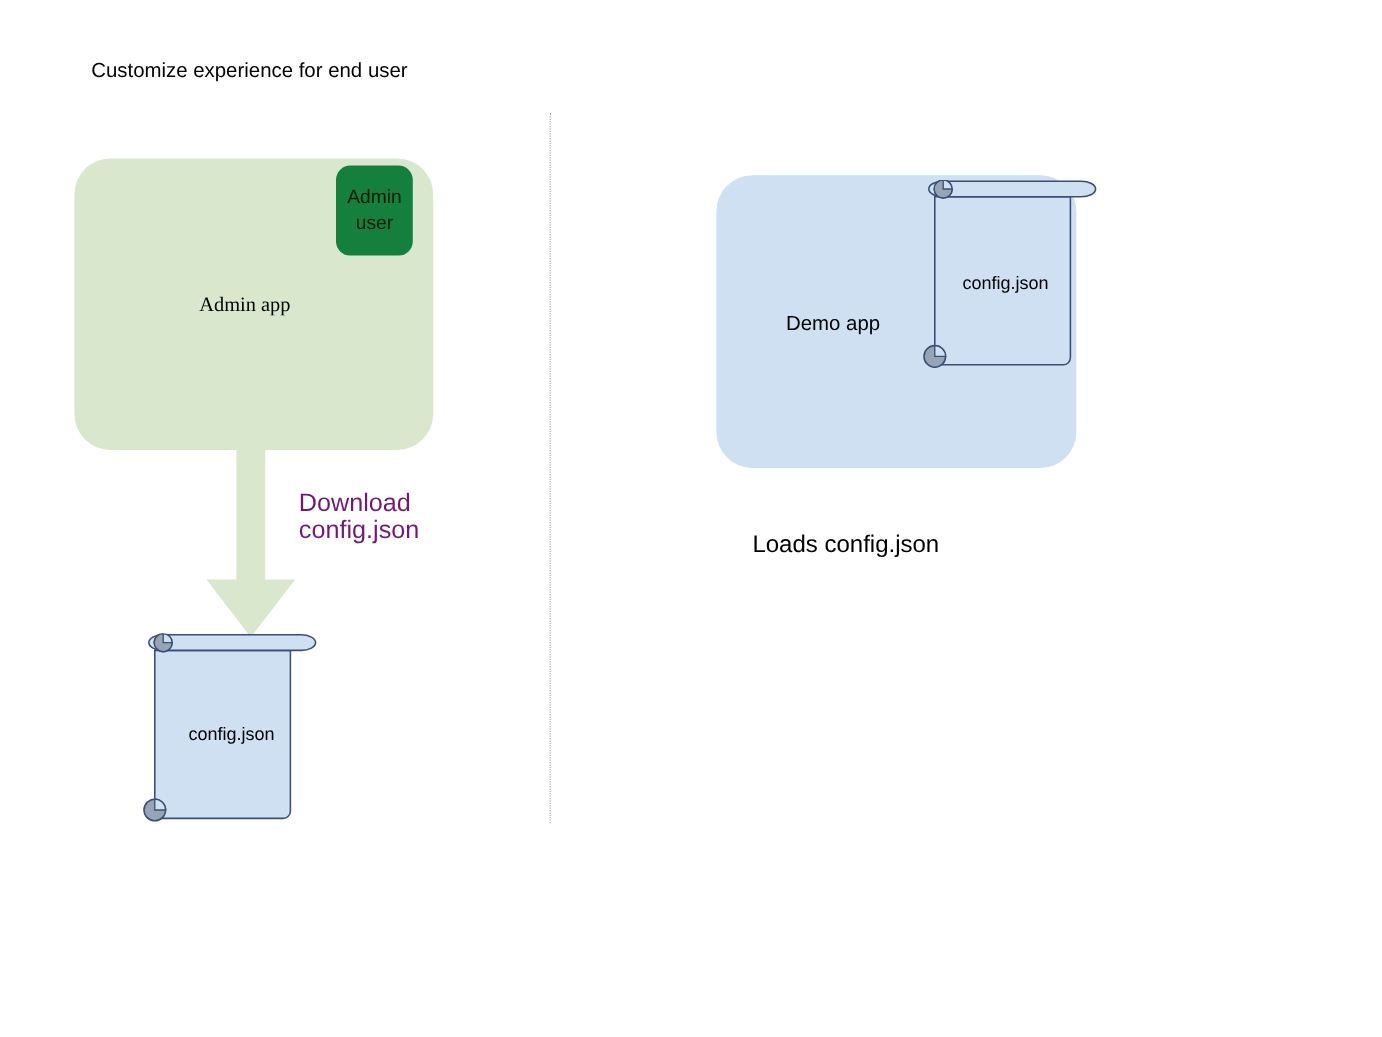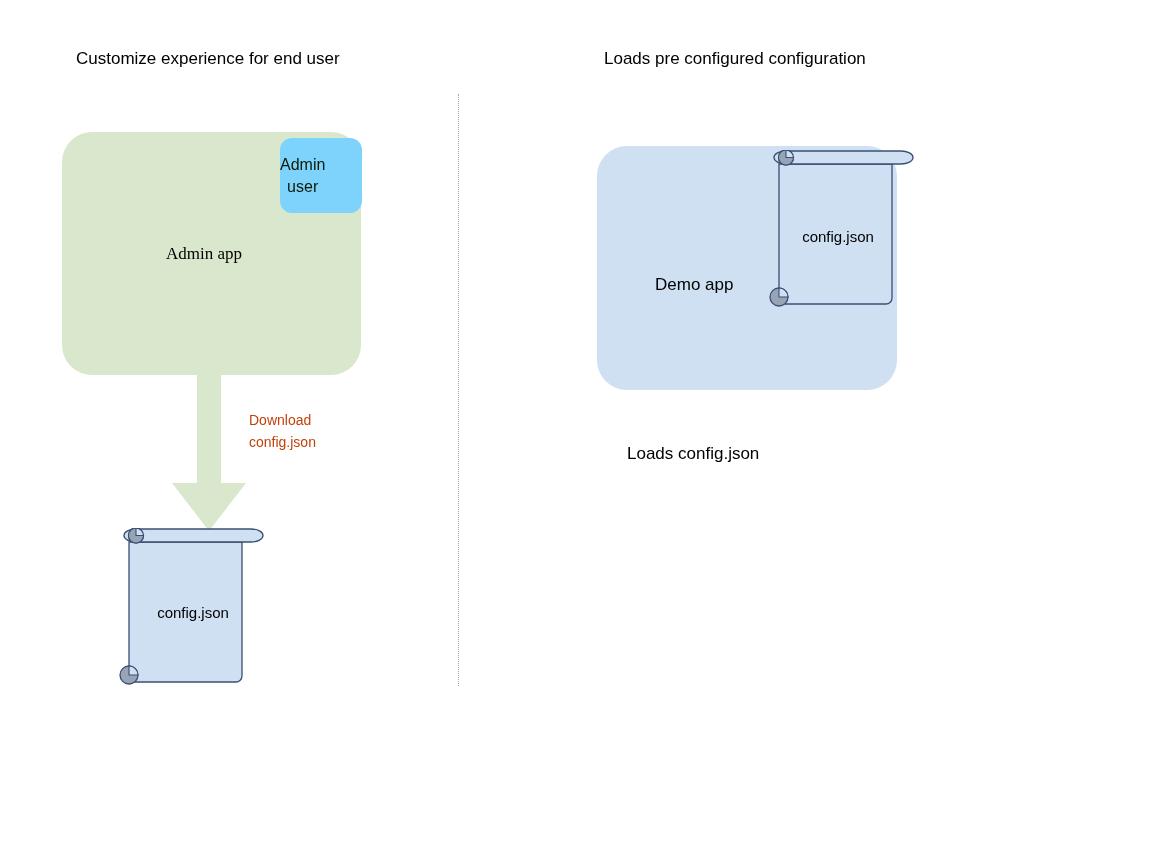--- a/index.html
+++ b/index.html
@@ -63,55 +63,55 @@
     background: #cfe0f3;
   }
   .app-label {
     position: absolute;
     font-size: 17px;
     line-height: 20px;
     white-space: nowrap;
     color: #000;
   }
   #admin-app-label { left: 166px; top: 244px; font-family: Liberation Serif, serif; }
-  #demo-app-label  { left: 655px; top: 260px; margin-top: 15px; }
+  #demo-app-label  { left: 655px; top: 260px; }
 
   
   #admin-panel {
     position: absolute;
     left: 280px;
     top: 138px;
-    width: 82px;
+    width: 64px;
     height: 75px;
-    background: #7dd3fc;
+    background: #15803d;
     border-radius: 12px;
     display: flex;
     align-items: center;
-    justify-content: flex-start;
+    justify-content: center;
   }
   #admin-panel .panel-text {
     font-size: 16px;
     line-height: 22px;
     text-align: center;
     color: #0d1a08;
   }
 
   
   #download-arrow {
     position: absolute;
     left: 172px;
     top: 373px;
     width: 74px;
     height: 158px;
   }
   .arrow-label {
     position: absolute;
-    font-size: 14px;
+    font-size: 21px;
     line-height: 22px;
-    color: #c2410c;
+    color: #701a75;
     white-space: nowrap;
   }
   #arrow-label { left: 249px; top: 409px; }
 
   
   .scroll-doc {
     position: absolute;
   }
   #config-doc-left  { left: 118px; top: 528px; width: 150px; height: 162px; }
   #config-doc-right { left: 768px; top: 150px; width: 150px; height: 162px; }
@@ -125,34 +125,33 @@
     text-align: center;
   }
   #config-doc-left .scroll-label  { left: 35px; top: 76px; width: 80px; }
   #config-doc-right .scroll-label { left: 30px; top: 78px; width: 80px; }
 
   
   #loads-caption {
     position: absolute;
     left: 627px;
     top: 444px;
-    font-size: 17px;
+    font-size: 20px;
     line-height: 20px;
     white-space: nowrap;
     color: #000;
   }
 </style>
 </head>
 <body>
 
 <div class="canvas">
 
   <div class="section-title" id="title-left">Customize experience for end user</div>
 
-  <div class="section-title" id="title-right">Loads pre configured configuration</div>
 
   <div id="divider"></div>
 
   <div class="app-box" id="admin-app-box"></div>
 
   <div class="app-label" id="admin-app-label">Admin app</div>
 
   <div id="admin-panel">
     <div class="panel-text">
       <span>Admin</span><br>

